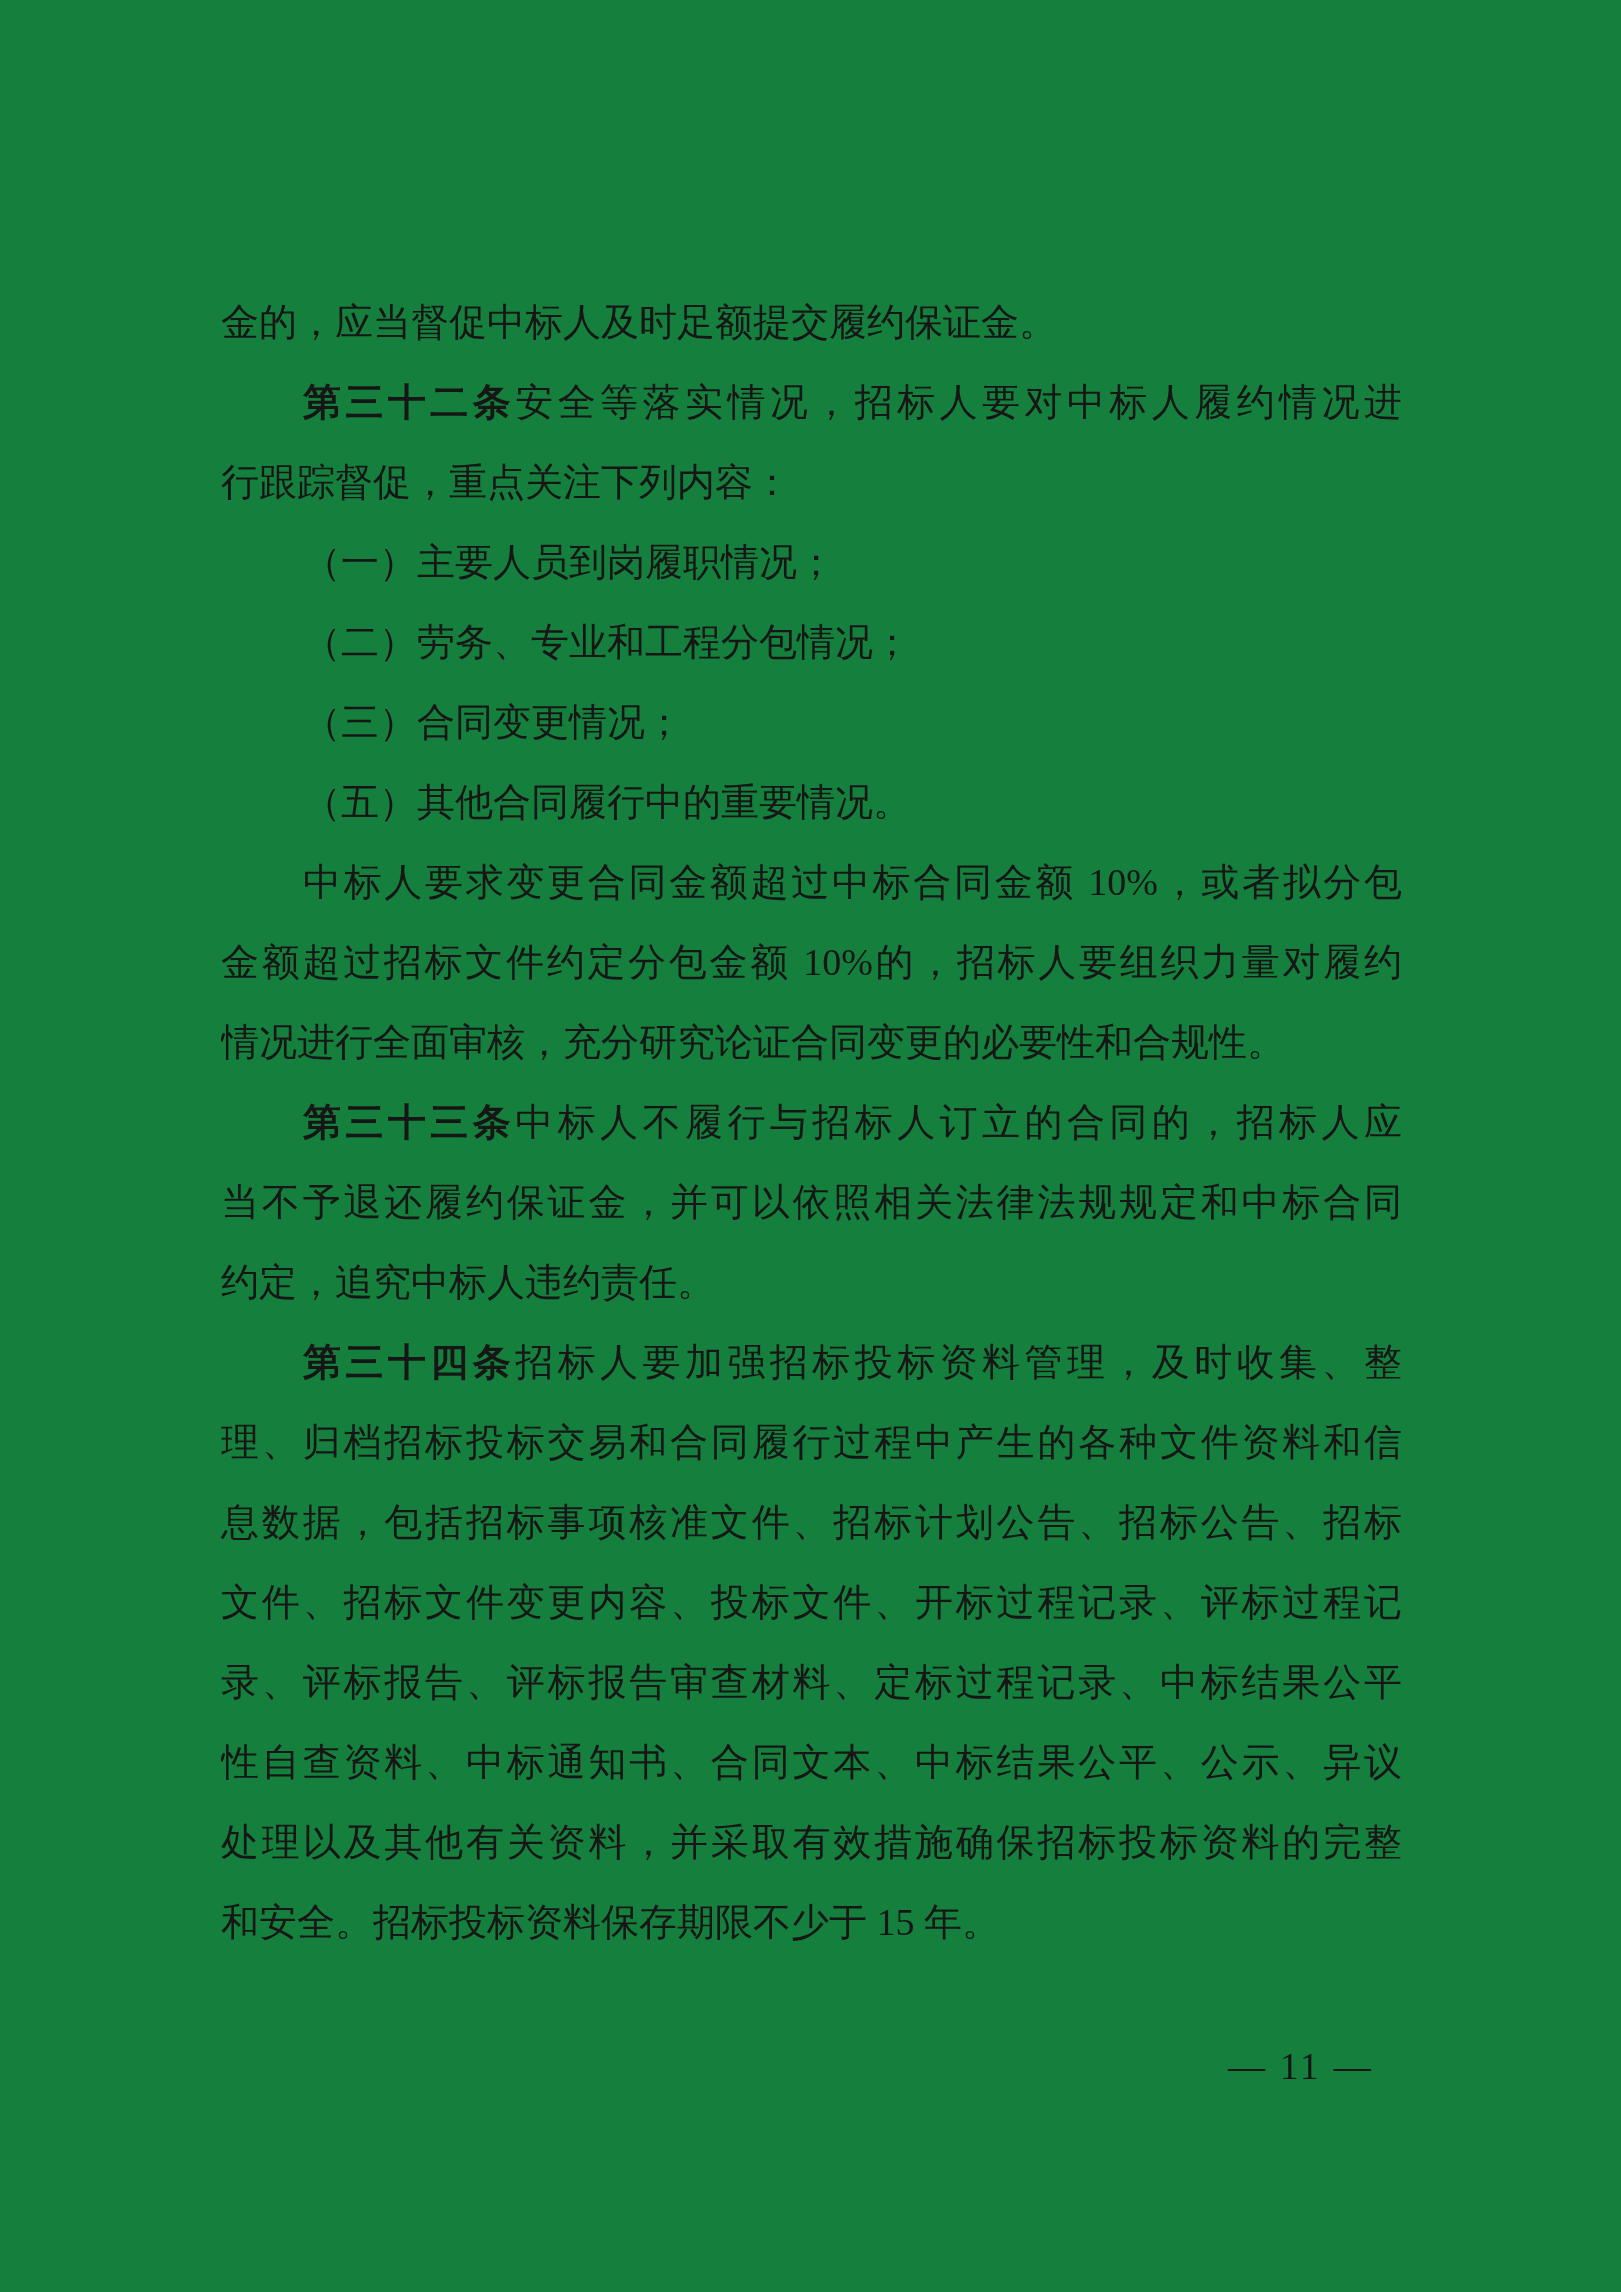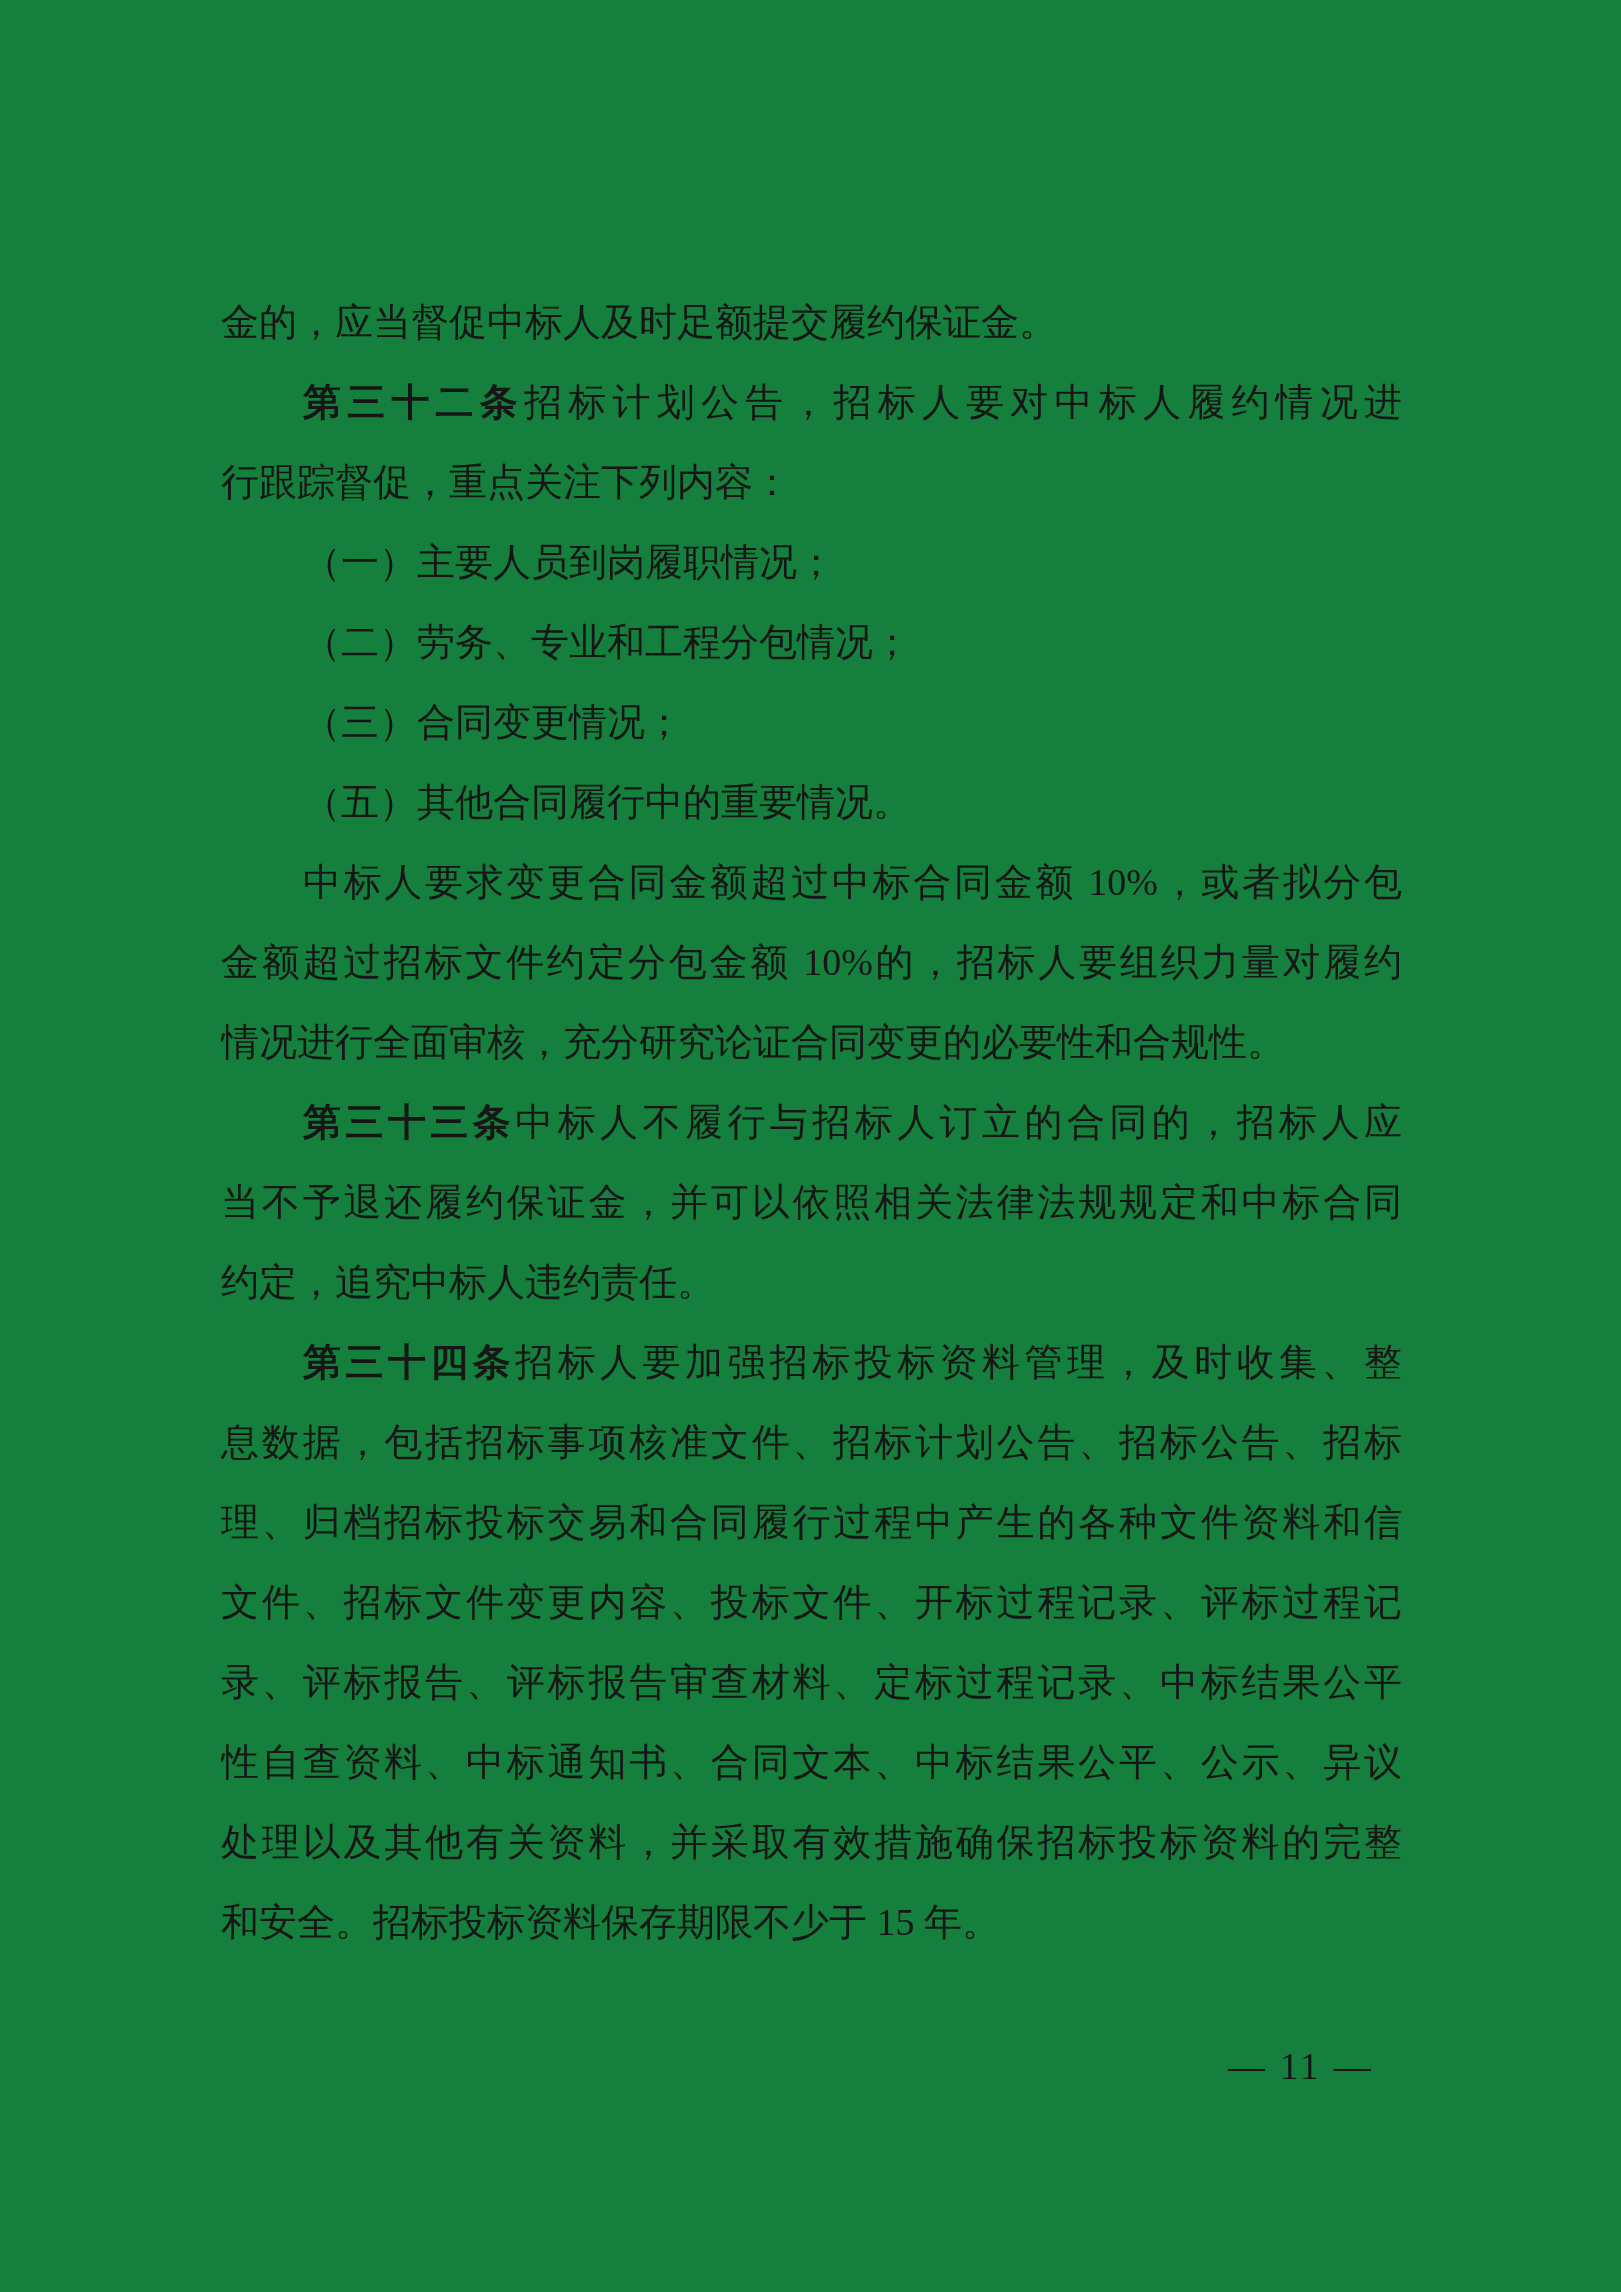--- a/index.html
+++ b/index.html
@@ -45,35 +45,35 @@
     white-space: nowrap;
     color: #161616;
   }
 </style>
 </head>
 <body>
 
 <div class="page">
   <div class="text-block">
       <div class="line"><span class="seg">金的，应当督促中标人及时足额提交履约保证金。</span></div>
-      <div class="line indent justify"><span class="art-num">第三十二条</span><span class="seg">招标计划公告，招标人要对中标人履约情况进</span></div>
+      <div class="line indent justify"><span class="art-num">第三十二条</span><span class="seg">安全等落实情况，招标人要对中标人履约情况进</span></div>
       <div class="line"><span class="seg">行跟踪督促，重点关注下列内容：</span></div>
       <div class="line indent"><span class="seg">（一）主要人员到岗履职情况；</span></div>
       <div class="line indent"><span class="seg">（二）劳务、专业和工程分包情况；</span></div>
       <div class="line indent"><span class="seg">（三）合同变更情况；</span></div>
       <div class="line indent"><span class="seg">（五）其他合同履行中的重要情况。</span></div>
       <div class="line indent justify"><span class="seg">中标人要求变更合同金额超过中标合同金额 10%，或者拟分包</span></div>
       <div class="line justify"><span class="seg">金额超过招标文件约定分包金额 10%的，招标人要组织力量对履约</span></div>
       <div class="line"><span class="seg">情况进行全面审核，充分研究论证合同变更的必要性和合规性。</span></div>
       <div class="line indent justify"><span class="art-num">第三十三条</span><span class="seg">中标人不履行与招标人订立的合同的，招标人应</span></div>
       <div class="line justify"><span class="seg">当不予退还履约保证金，并可以依照相关法律法规规定和中标合同</span></div>
       <div class="line"><span class="seg">约定，追究中标人违约责任。</span></div>
       <div class="line indent justify"><span class="art-num">第三十四条</span><span class="seg">招标人要加强招标投标资料管理，及时收集、整</span></div>
+      <div class="line justify"><span class="seg">理、归档招标投标交易和合同履行过程中产生的各种文件资料和信</span></div>
       <div class="line justify"><span class="seg">息数据，包括招标事项核准文件、招标计划公告、招标公告、招标</span></div>
-      <div class="line justify"><span class="seg">理、归档招标投标交易和合同履行过程中产生的各种文件资料和信</span></div>
       <div class="line justify"><span class="seg">文件、招标文件变更内容、投标文件、开标过程记录、评标过程记</span></div>
       <div class="line justify"><span class="seg">录、评标报告、评标报告审查材料、定标过程记录、中标结果公平</span></div>
       <div class="line justify"><span class="seg">性自查资料、中标通知书、合同文本、中标结果公平、公示、异议</span></div>
       <div class="line justify"><span class="seg">处理以及其他有关资料，并采取有效措施确保招标投标资料的完整</span></div>
       <div class="line"><span class="seg">和安全。招标投标资料保存期限不少于 15 年。</span></div>
     </div>
   <div class="page-number">— 11 —</div>
 </div>
 
 

